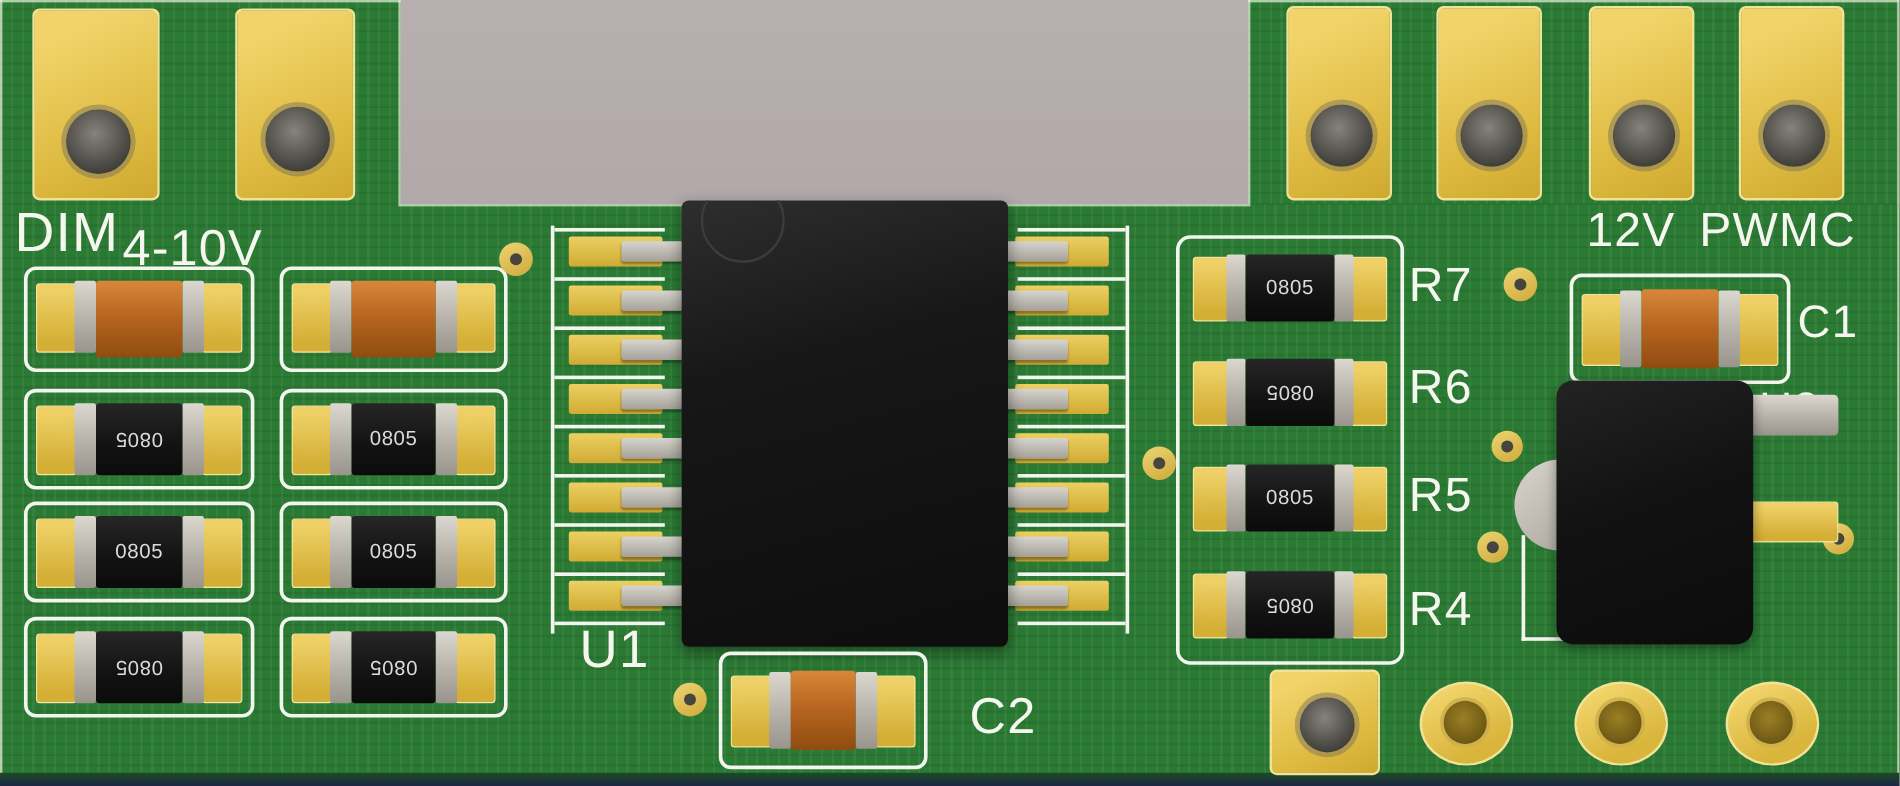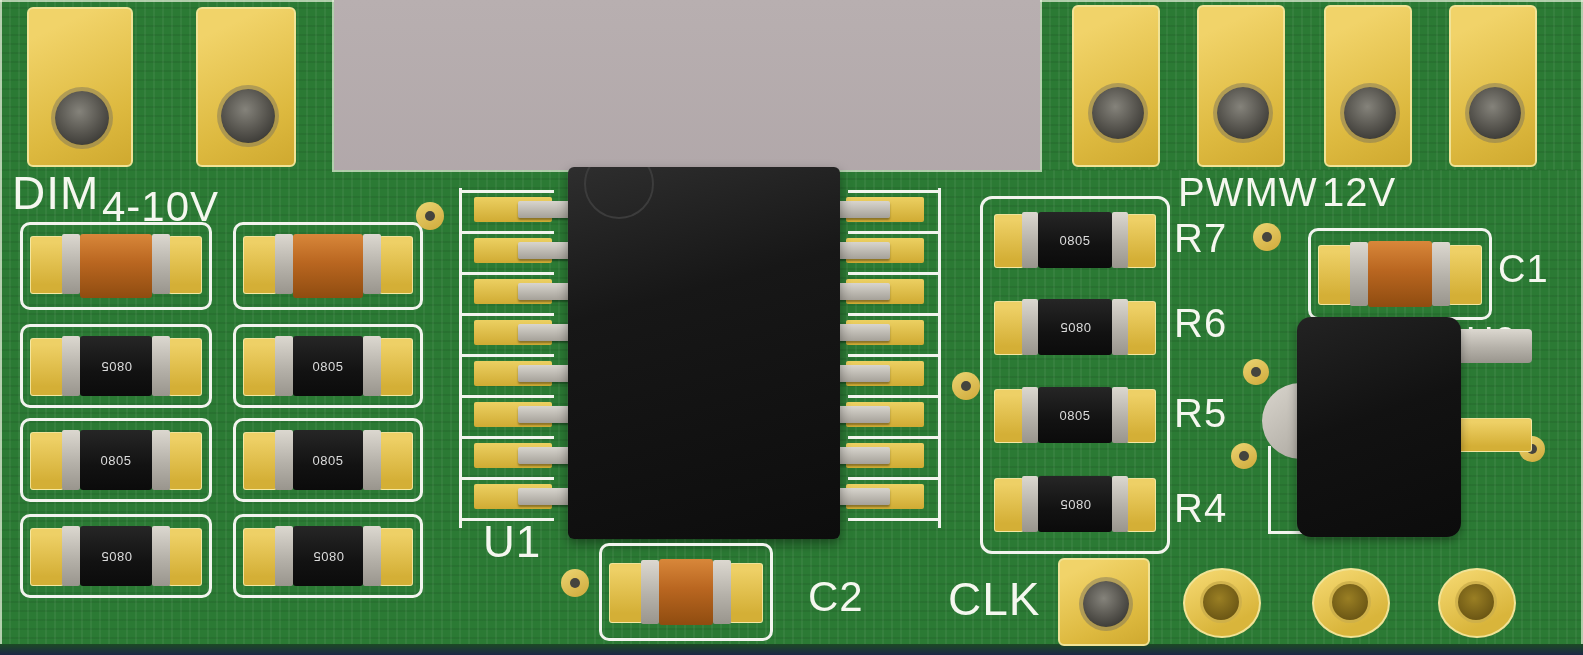--- a/index.html
+++ b/index.html
@@ -28,21 +28,21 @@
   .sbody{left:60px;right:60px;top:12px;bottom:12px;display:flex;align-items:center;justify-content:center;border-radius:3px}
   .sm .p-l{left:8px;top:10px;width:28px;height:52px}
   .sm .p-r{right:8px;top:10px;width:28px;height:52px}
   .sm .t-l{left:36px;top:8px;width:16px;height:56px}
   .sm .t-r{right:36px;top:8px;width:16px;height:56px}
   .sm .sbody{left:52px;right:52px;top:8px;bottom:8px}
   .spad{background:linear-gradient(180deg,#eed066 10%,#d4af36 85%);border-radius:3px;border:1px solid rgba(246,238,176,.8)}
   .term{background:linear-gradient(180deg,#dcd8d0 0%,#b5b1a9 55%,#99958d 100%);border-radius:2px}
   .k{background:linear-gradient(180deg,#262626,#121212 60%,#0b0b0b)}
   .o{background:linear-gradient(180deg,#d8873a 0%,#b96620 45%,#8f4c10 100%)}
-  .mark{color:#dcdcdc;font-size:13px;letter-spacing:.5px}
+  .mark{color:#dcdcdc;font-size:17px;letter-spacing:.5px}
   .flip{transform:rotate(180deg)}
   .icpad{position:absolute;background:linear-gradient(180deg,#ecd062,#d0ab33);border-radius:2px}
   .pin{position:absolute;background:linear-gradient(180deg,#d8d5ce,#a5a199);border-radius:2px;box-shadow:0 2px 2px rgba(0,0,0,.35)}
   .via{position:absolute;border-radius:50%;background:linear-gradient(150deg,#ecd573,#cfa93a)}
   .via i{position:absolute;inset:31%;border-radius:50%;background:#45443e}
   .ovalpad{position:absolute;border-radius:50%;background:linear-gradient(155deg,#f1d369 15%,#d9b53b 75%);border:2px solid #f1e396}
   .ovalhole{position:absolute;border-radius:50%;
             background:radial-gradient(circle at 45% 40%,#9a7f24,#6b5614 75%);
             box-shadow:0 0 0 3px rgba(205,175,75,.85)}
   .icbody{position:absolute;background:linear-gradient(165deg,#2e2e2e 0%,#171717 35%,#0d0d0d 100%);
@@ -84,22 +84,22 @@
   </div>
   <div class="abs pad" style="left:1324px;top:5px;width:88px;height:162px">
     <div class="hole" style="left:18px;top:80px;width:52px;height:52px"></div>
   </div>
   <div class="abs pad" style="left:1449px;top:5px;width:88px;height:162px">
     <div class="hole" style="left:18px;top:80px;width:52px;height:52px"></div>
   </div>
 
   <div class="silk" style="left:12px;top:170px;font-size:46px">DIM</div>
   <div class="silk" style="left:102px;top:186px;font-size:42px">4-10V</div>
-  <div class="silk" style="left:1178px;top:172px;font-size:40px">PWMW</div>
   <div class="silk" style="left:1322px;top:172px;font-size:40px">12V</div>
+  <div class="silk" style="left:1416px;top:172px;font-size:40px">PWMC</div>
 
   <div class="smd" style="left:20px;top:222px;width:192px;height:88px">
     <div class="outline"></div>
     <div class="p-l spad"></div>
     <div class="p-r spad"></div>
     <div class="t-l term"></div>
     <div class="t-r term"></div>
     <div class="sbody o"></div>
   </div>
   <div class="smd" style="left:20px;top:324px;width:192px;height:84px">
@@ -318,21 +318,20 @@
   <div class="silk" style="left:1498px;top:250px;font-size:38px">C1</div>
 
   <div class="silk" style="left:1466px;top:322px;font-size:38px">U2</div>
   <div class="abs term" style="left:1446px;top:329px;width:86px;height:34px;border-radius:4px"></div>
   <div class="abs spad" style="left:1446px;top:418px;width:86px;height:34px"></div>
   <div class="silkline" style="left:1268px;top:446px;width:3px;height:88px"></div>
   <div class="silkline" style="left:1268px;top:531px;width:40px;height:3px"></div>
   <div class="tab" style="left:1262px;top:383px;width:76px;height:76px"></div>
   <div class="u2body" style="left:1297px;top:317px;width:164px;height:220px"></div>
 
-  <div class="silk" style="left:948px;top:576px;font-size:46px">CLK</div>
   <div class="abs pad" style="left:1058px;top:558px;width:92px;height:88px">
     <div class="hole" style="left:23px;top:21px;width:46px;height:46px"></div>
   </div>
 
   <div class="ovalpad" style="left:1183px;top:568px;width:74px;height:66px">
     <div class="ovalhole" style="left:18px;top:14px;width:36px;height:36px"></div>
   </div>
   <div class="ovalpad" style="left:1312px;top:568px;width:74px;height:66px">
     <div class="ovalhole" style="left:18px;top:14px;width:36px;height:36px"></div>
   </div>

